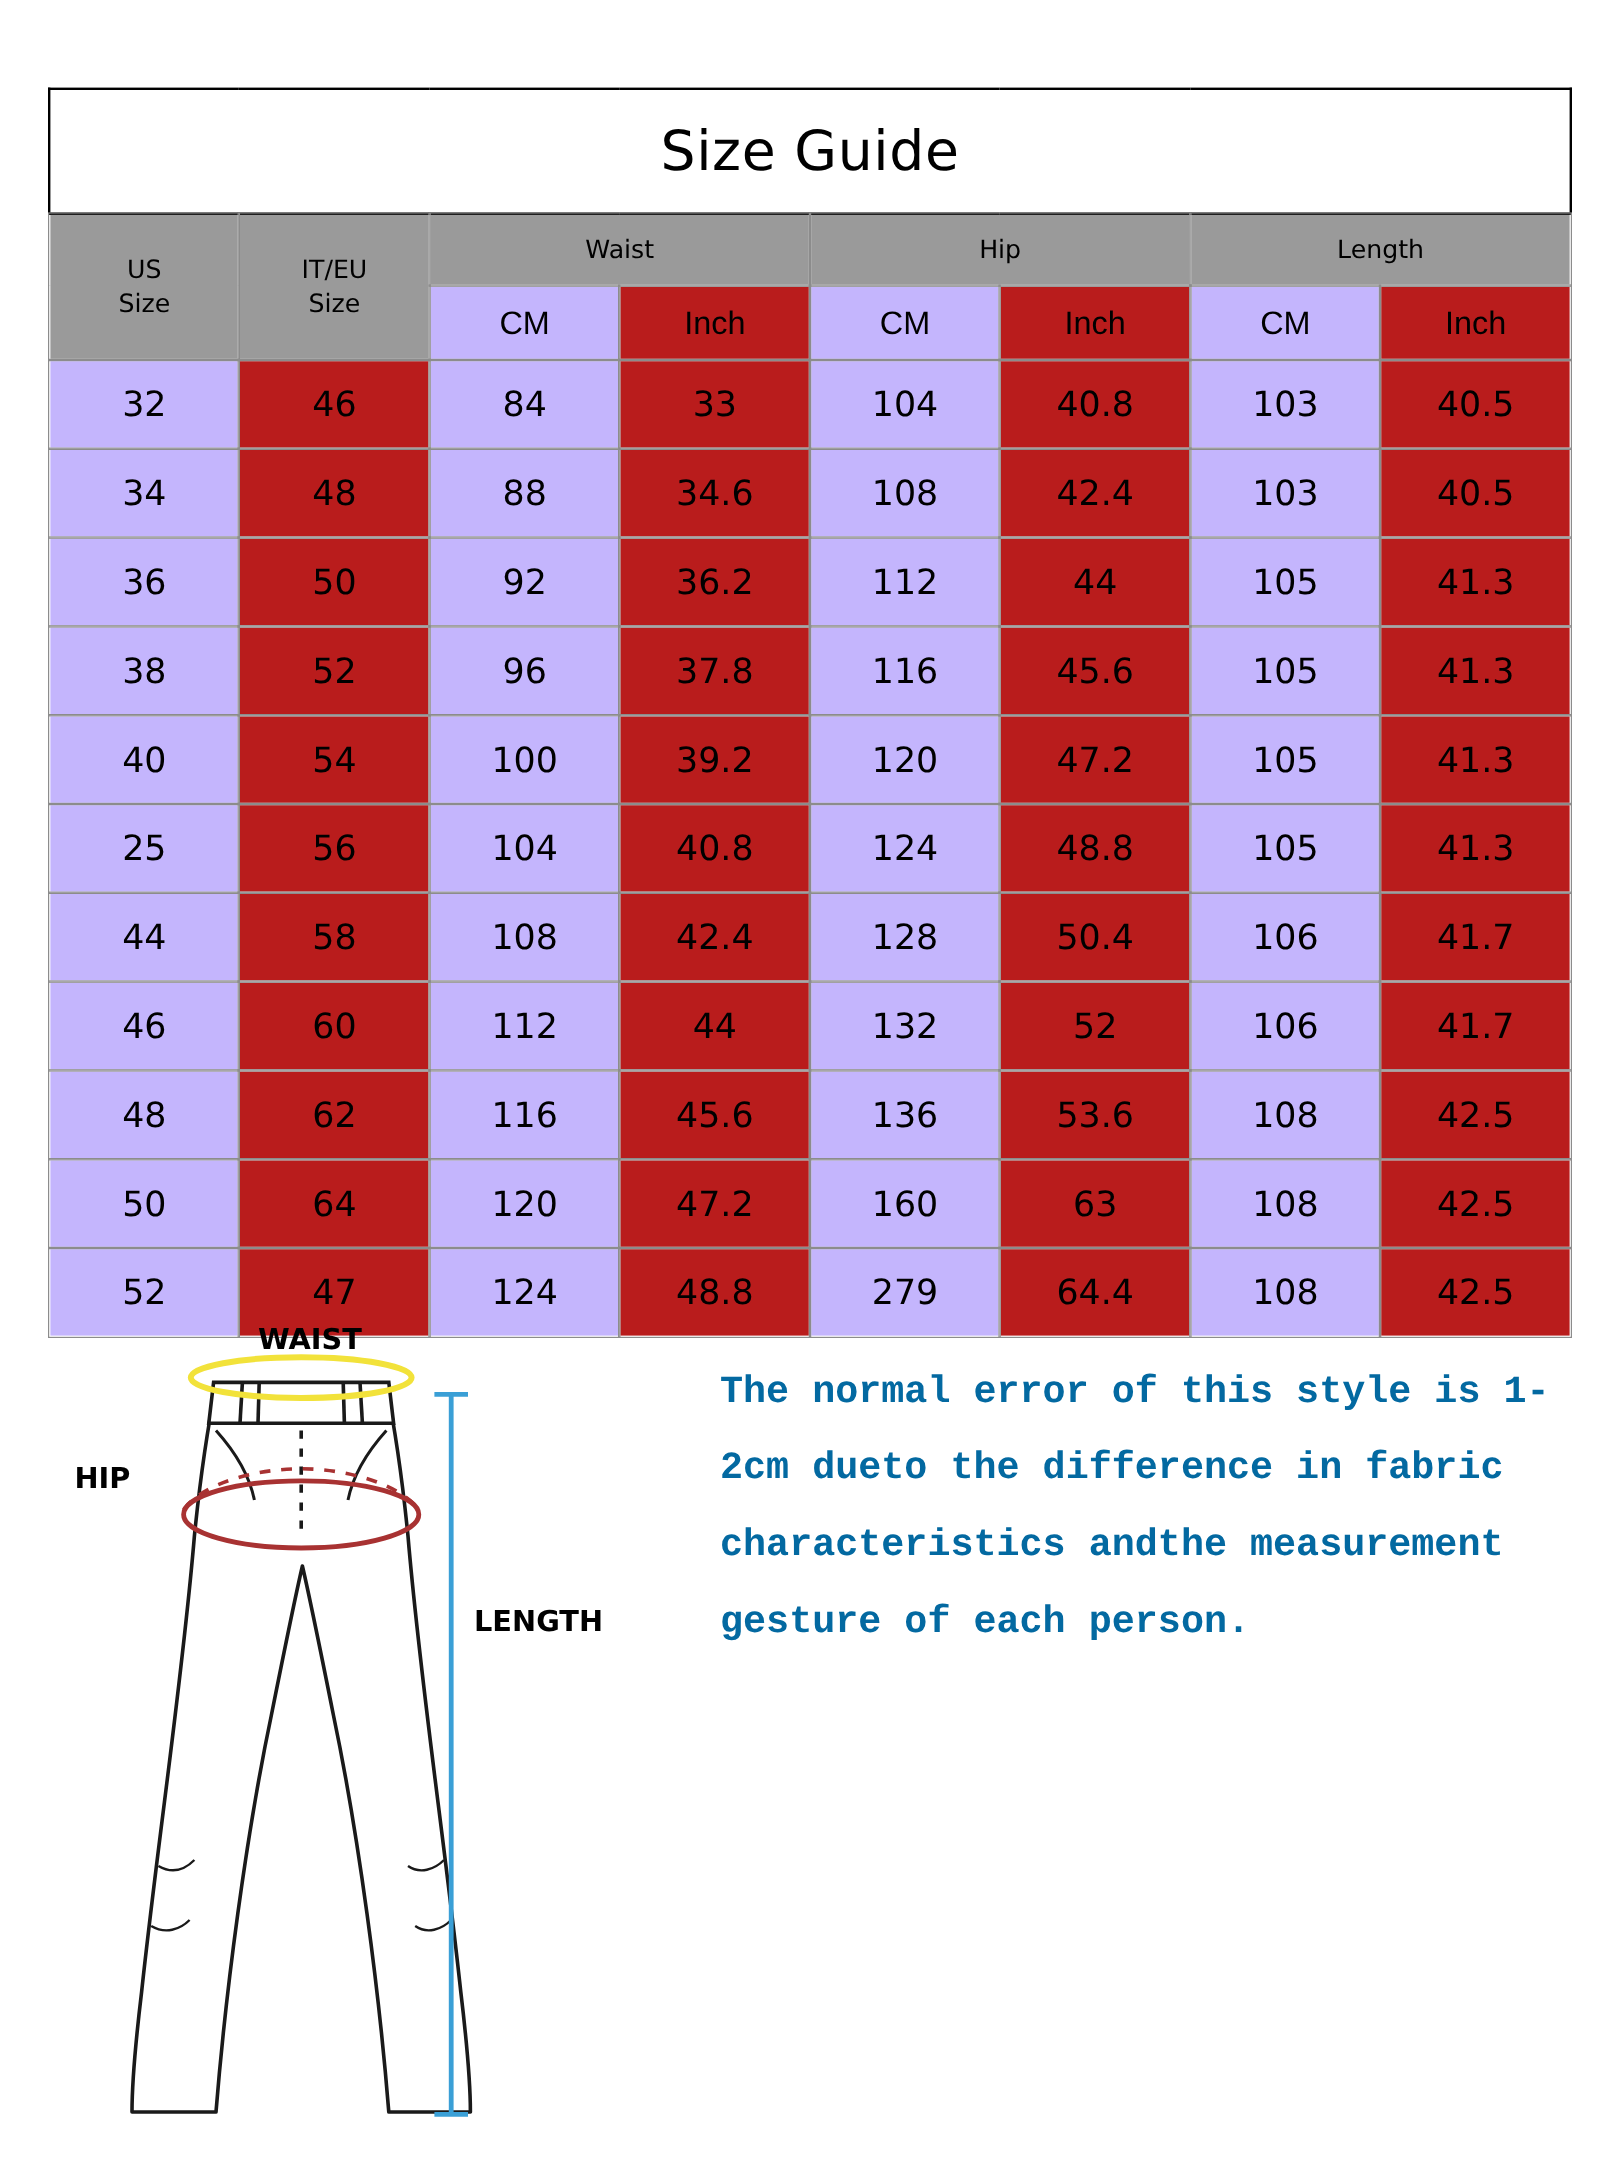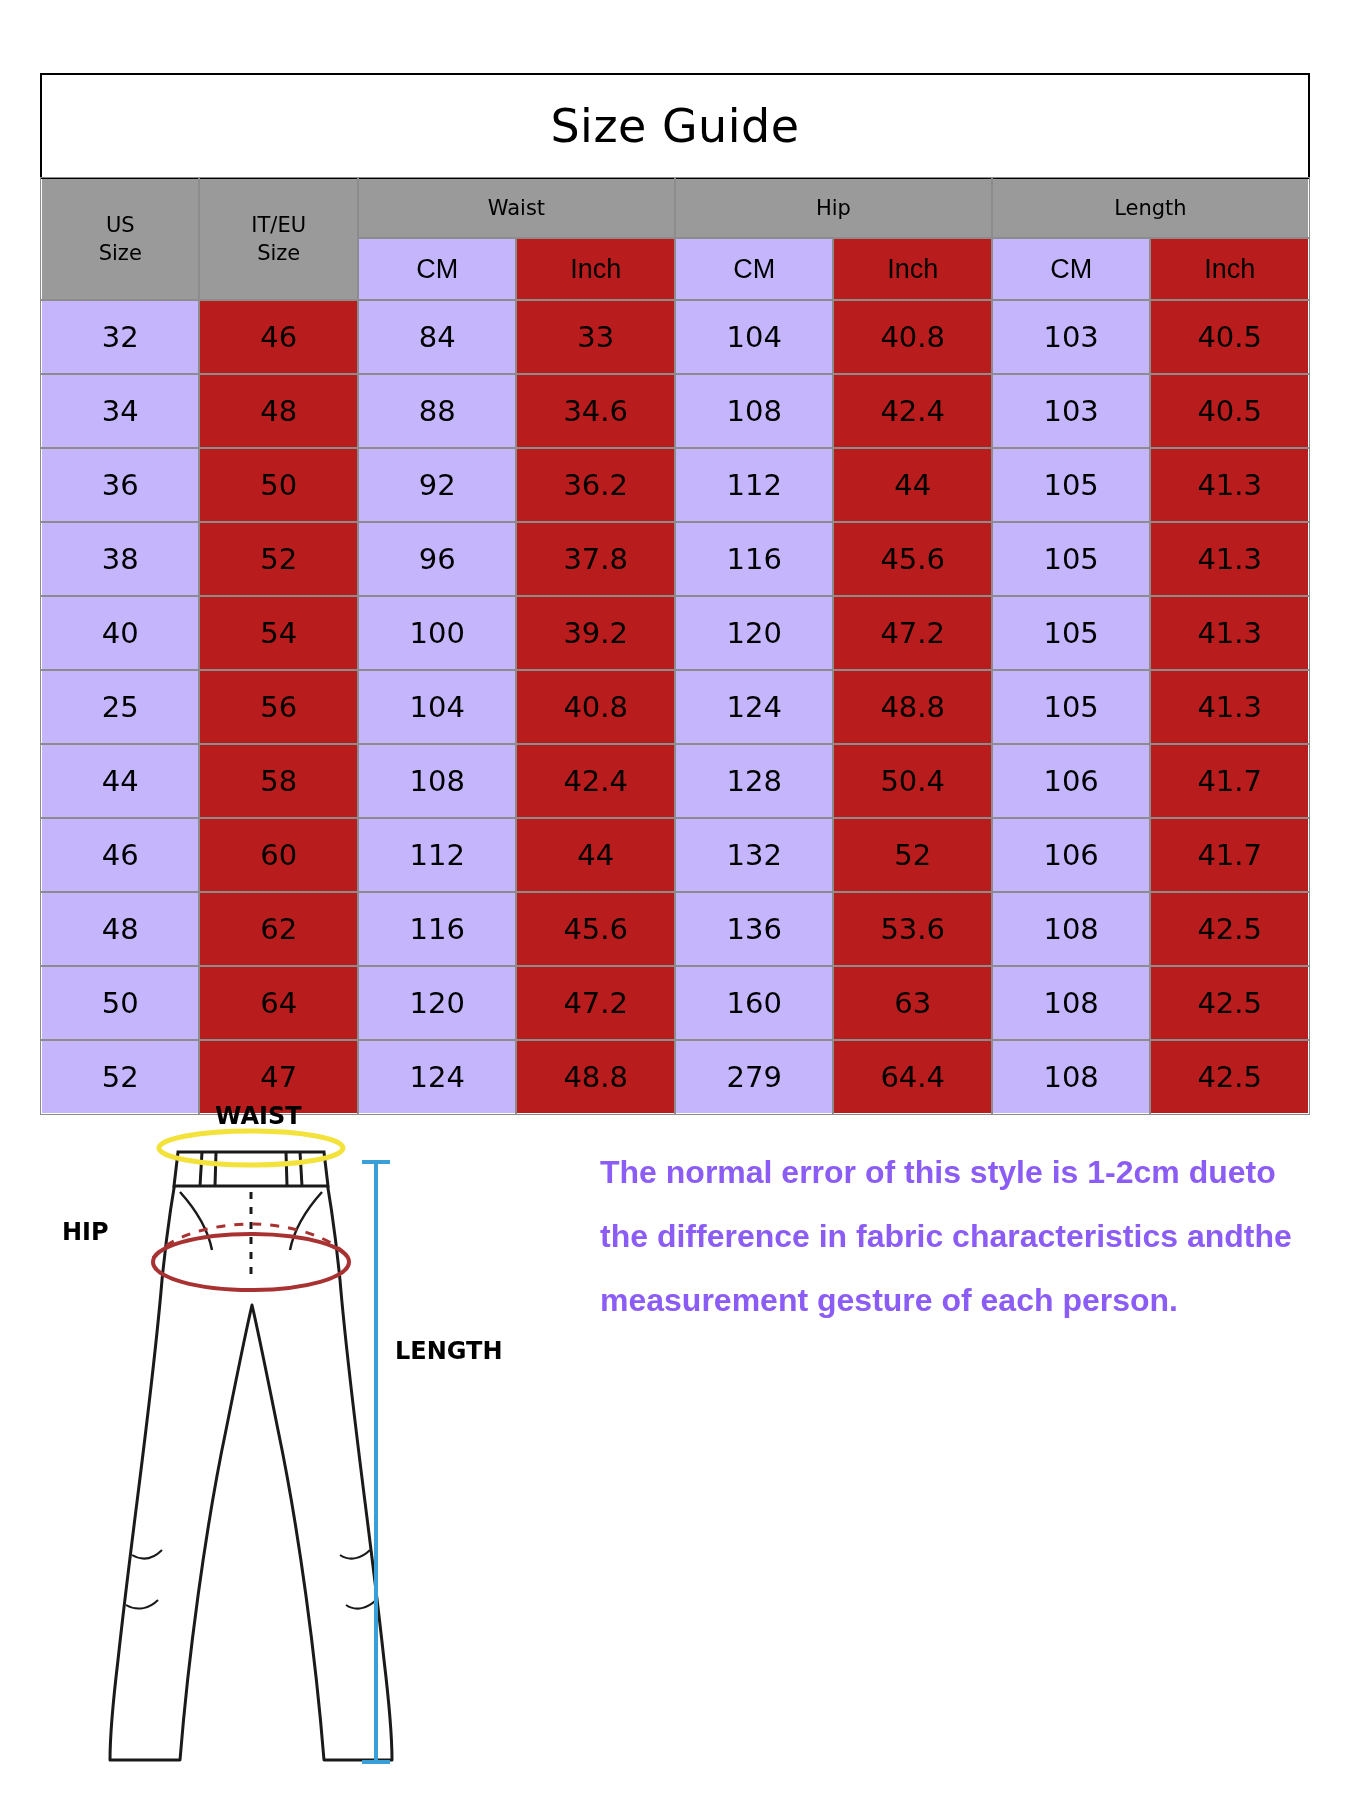--- a/index.html
+++ b/index.html
@@ -86,27 +86,27 @@
   .diagram {
     position: absolute;
     left: 40px;
     top: 0;
     width: 520px;
     height: 700px;
   }
   .note {
     position: absolute;
     left: 600px;
-    top: 40px;
+    top: 28px;
     width: 700px;
-    font-family: Liberation Sans, sans-serif;
+    font-family: Liberation Mono, monospace;
     font-weight: bold;
     font-size: 32px;
     line-height: 2.0;
-    color: #8b5cf6;
+    color: #0369a1;
   }
   .lbl {
     position: absolute;
     font-family: "DejaVu Sans", sans-serif;
     font-weight: bold;
     font-size: 24px;
     color: #000000;
   }
   .lbl-waist { left: 175px; top: 2px; }
   .lbl-hip   { left: 22px;  top: 118px; }

